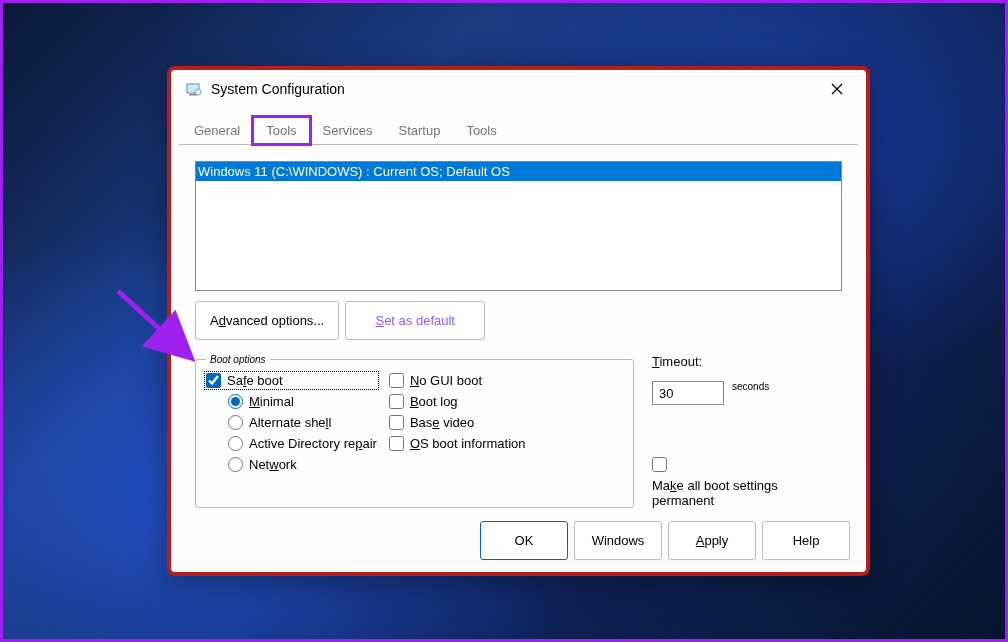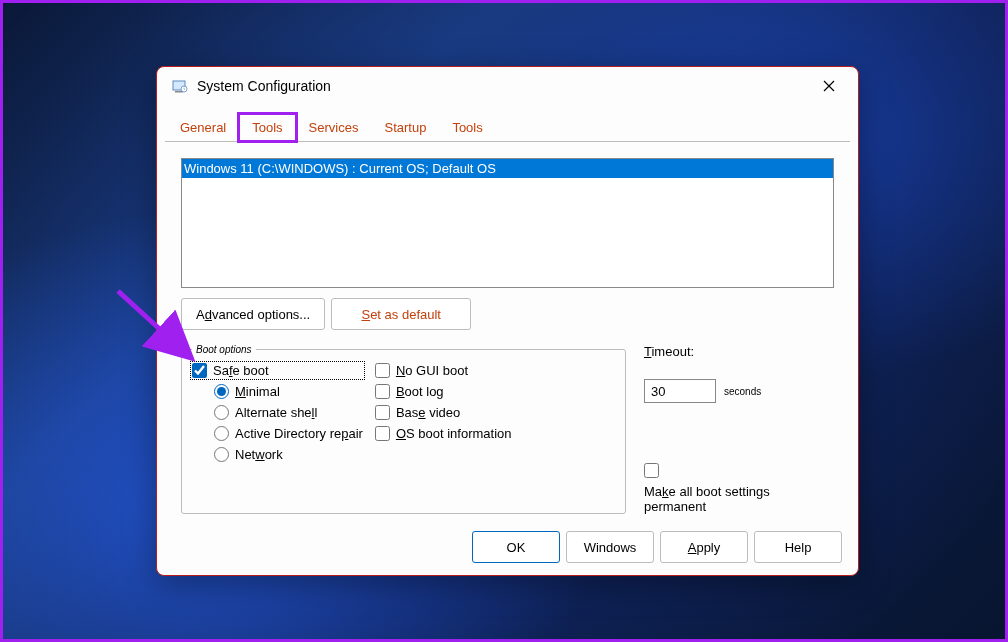--- a/index.html
+++ b/index.html
@@ -11,45 +11,45 @@
     .wallpaper {
       position: absolute; inset: 0;
       background:
         radial-gradient(ellipse 800px 600px at 20% 80%, rgba(40,100,255,0.6) 0%, transparent 50%),
         radial-gradient(ellipse 700px 500px at 80% 20%, rgba(30,80,220,0.5) 0%, transparent 50%),
         radial-gradient(ellipse 900px 700px at 50% 50%, rgba(20,60,180,0.4) 0%, transparent 60%),
         linear-gradient(135deg, #0a1838 0%, #1a3a7a 30%, #0f2050 60%, #081530 100%);
     }
     .dialog {
       position: absolute;
-      left: 153px; top: 63px;
+      left: 164px; top: 63px;
       width: 703px; height: 510px;
       background: #fdfdfd;
-      border: 1px solid #b91c1c;
+      border: 4px solid #b91c1c;
       border-radius: 8px;
       box-shadow: 0 8px 32px rgba(0,0,0,0.35);
     }
     .titlebar {
       height: 38px; display: flex; align-items: center; padding: 0 6px 0 14px;
     }
     .title-icon {
       width: 18px; height: 18px; margin-right: 8px;
       display: inline-flex; align-items: center; justify-content: center;
     }
     .title-text { font-size: 14px; color: #000; flex: 1; }
     .close-btn {
       width: 46px; height: 30px; display: flex; align-items: center; justify-content: center;
       font-size: 14px; color: #000; background: transparent; border: none; cursor: default;
     }
     .tabs {
       display: flex; padding: 0 10px; margin-top: 8px;
       border-bottom: 1px solid transparent;
     }
     .tab {
-      padding: 5px 12px; font-size: 13px; color: #c2410c;
+      padding: 5px 12px; font-size: 13px; color: #737373;
       border: 1px solid transparent; position: relative; top: 1px;
       cursor: default; user-select: none;
     }
     .tab.active {
       border: 1px solid #bcbcbc; border-bottom: 1px solid #fdfdfd; background: #fdfdfd;
     }
     .tab.highlight {
       outline: 3px solid #a020f0; outline-offset: -1px;
     }
     .content {
@@ -58,42 +58,42 @@
     }
     .os-list {
       width: 100%; height: 130px; background: #fff; border: 1px solid #888;
       overflow: hidden; font-size: 13px;
     }
     .os-item {
       padding: 2px 2px; color: #fff; background: #0078d7;
     }
     .btn-row { display: flex; gap: 6px; margin-top: 10px; }
     .btn {
-      height: 32px; padding: 0 14px; font-size: 13px; background: #fff;
+      height: 39px; padding: 0 14px; font-size: 13px; background: #fff;
       border: 1px solid #bcbcbc; border-radius: 3px; cursor: default; color: #000;
     }
     .btn.wide { min-width: 140px; }
-    .btn.disabled { color: #c2410c; }
+    .btn.disabled { color: #8b5cf6; }
     .btn .ul { text-decoration: underline; }
     .groups-row { display: flex; gap: 18px; margin-top: 14px; }
     fieldset.boot-options {
       flex: 1; border: 1px solid #bcbcbc; border-radius: 3px;
       padding: 8px 10px 12px 10px; position: relative;
     }
     fieldset.boot-options legend { font-size: 10px; padding: 0 4px; font-style: italic; }
     .boot-cols { display: flex; gap: 12px; }
     .col { display: flex; flex-direction: column; gap: 6px; }
     .chk-row, .rad-row { display: flex; align-items: center; gap: 6px; font-size: 13px; }
     .rad-row { margin-left: 22px; }
     input[type=checkbox] { width: 15px; height: 15px; accent-color: #0067c0; }
     input[type=radio] { width: 15px; height: 15px; accent-color: #0067c0; }
     .ul { text-decoration: underline; }
-    .right-col { width: 190px; display: flex; flex-direction: column; gap: 20px; }
+    .right-col { width: 190px; display: flex; flex-direction: column; gap: 12px; }
     .timeout-label { font-size: 13px; }
-    .timeout-row { display: flex; align-items: center; gap: 8px; }
+    .timeout-row { display: flex; gap: 8px; }
     .timeout-input { width: 72px; height: 24px; border: 1px solid #888; font-size: 13px; padding: 2px 6px; }
     .seconds { font-size: 10px; }
     .permanent-row { display: flex; align-items: flex-start; gap: 6px; font-size: 13px; margin-top: 40px; flex-direction: column; }
     .footer {
       position: absolute; bottom: 12px; right: 16px;
       display: flex; gap: 6px; border-radius: 6px;
     }
     .footer .btn { min-width: 88px; }
     .footer .btn.primary { border: 1.5px solid #0067c0; }
     .arrow {

